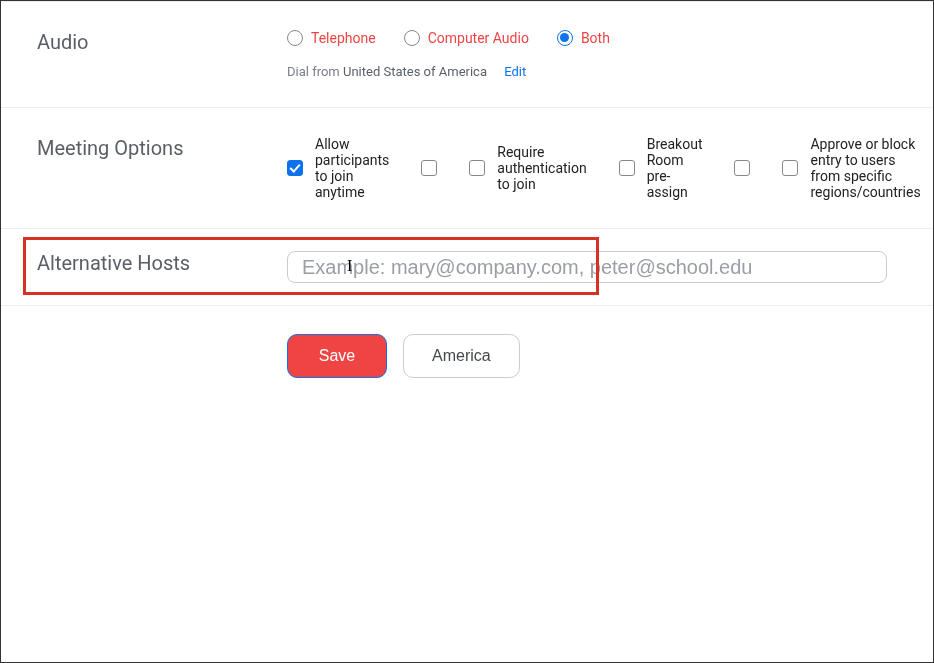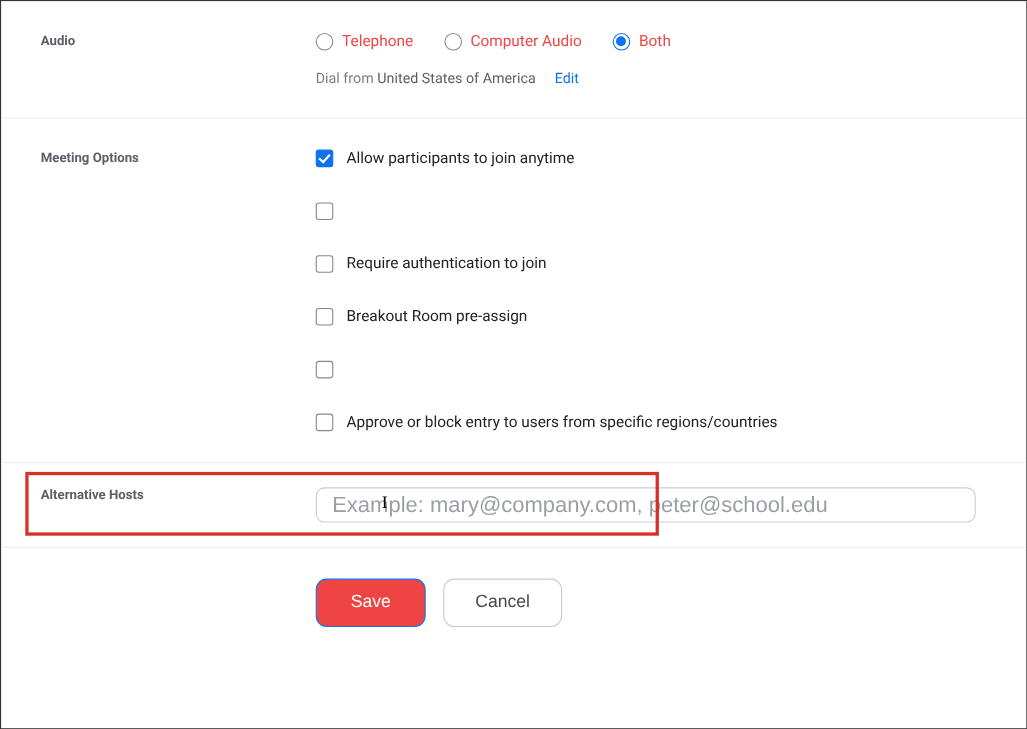--- a/index.html
+++ b/index.html
@@ -18,22 +18,22 @@
       display: flex;
       padding: 28px 36px 28px 36px;
       border-bottom: 1px solid #eee;
     }
     .section:last-of-type {
       border-bottom: 1px solid #eee;
     }
     .section-label {
       width: 250px;
       flex-shrink: 0;
-      font-size: 12px;
-      font-weight: 700;
+      font-size: 20px;
+      font-weight: 400;
       color: #5a5f66;
     }
     .section-content {
       flex: 1;
     }
     .radio-row {
       display: flex;
       gap: 28px;
       align-items: center;
       margin-bottom: 18px;
@@ -76,21 +76,20 @@
     .dialrow .country {
       color: #5a5f66;
     }
     .dialrow .editlink {
       color: #0E72ED;
       margin-left: 14px;
       cursor: pointer;
     }
     .check-list {
       display: flex;
-      flex-direction: column;
       gap: 32px;
     }
     .check-item {
       display: flex;
       align-items: center;
       gap: 12px;
     }
     .checkbox {
       width: 16px;
       height: 16px;
@@ -266,16 +265,16 @@
     <div class="highlight-box"></div>
     <div class="section-label">Alternative Hosts</div>
     <div class="section-content" style="position:relative;">
       <input type="text" class="host-input" placeholder="Example: mary@company.com, peter@school.edu" style="">
       <span class="cursor-caret" style="left:60px; top:6px;">I</span>
     </div>
   </div>
 
   <div class="button-row">
     <button class="btn btn-primary">Save</button>
-    <button class="btn btn-secondary">Cancel</button>
+    <button class="btn btn-secondary">America</button>
   </div>
 
 </div>
 
 </body></html>

